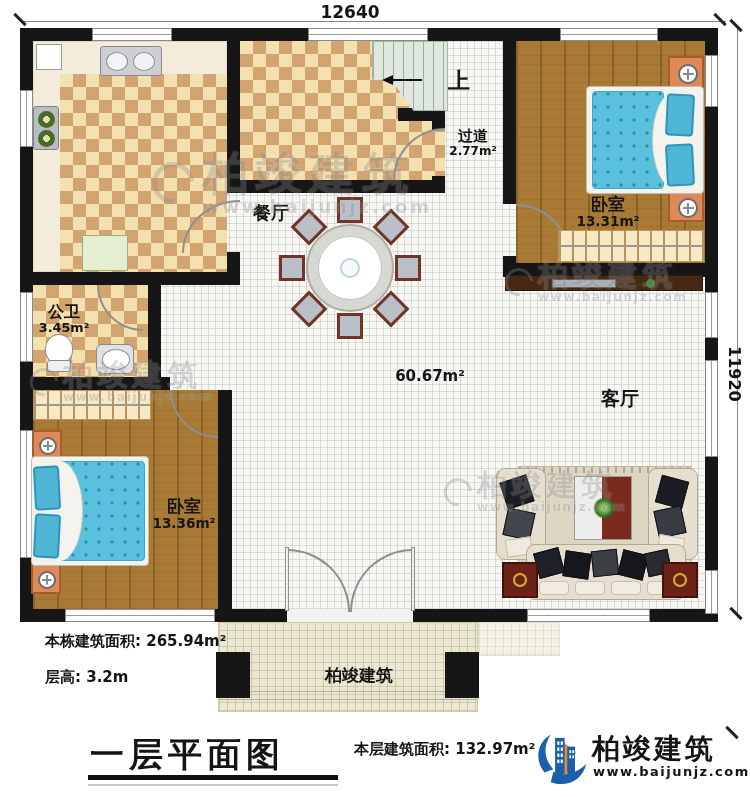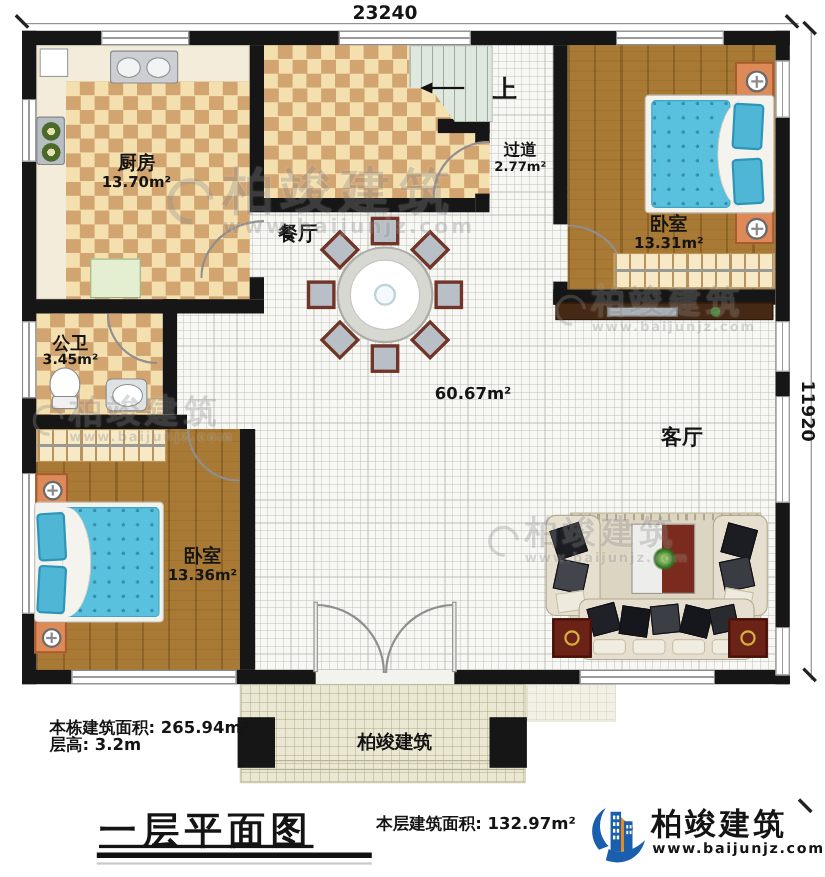--- a/index.html
+++ b/index.html
@@ -58,21 +58,21 @@
   .footer-line{font-weight:bold;font-size:15px;position:absolute;white-space:nowrap;}
   .stairs{position:absolute;background-color:#dfe8df;
       background-image:repeating-linear-gradient(90deg,#9cab9c 0 1px,transparent 1px 10px);
       clip-path:polygon(0 0,100% 0,100% 100%,55% 100%,25% 55%,0 55%);box-sizing:border-box;border:1px solid #aab6aa;}
 </style>
 </head>
 <body>
 
 <div class="page">
 
-  <div class="abs" style="left:285px;top:2px;width:130px;text-align:center;font-weight:bold;font-size:17px;">23240</div>
+  <div class="abs" style="left:285px;top:2px;width:130px;text-align:center;font-weight:bold;font-size:17px;">12640</div>
   <div class="abs" style="left:20px;top:21px;width:706px;height:1px;background:#888;"></div>
   <div class="dimtick" style="left:12px;top:18px;"></div>
   <div class="dimtick" style="left:712px;top:18px;"></div>
   <div class="abs" style="left:737px;top:26px;width:1px;height:592px;background:#888;"></div>
   <div class="dimtick" style="left:728px;top:24px;"></div>
   <div class="dimtick" style="left:728px;top:612px;"></div>
   <div class="abs" style="left:744px;top:346px;font-weight:bold;font-size:16px;transform:rotate(90deg);transform-origin:left top;white-space:nowrap;">11920</div>
   <div class="dimtick" style="left:724px;top:731px;"></div>
 
   <div class="abs tile" style="left:33px;top:41px;width:672px;height:568px;"></div>
@@ -220,44 +220,40 @@
   </div>
   <div class="bedframe" style="left:31px;top:456px;width:118px;height:110px;"></div>
   <div class="mattress" style="left:57px;top:461px;width:88px;height:100px;"></div>
   <div class="sheet" style="left:57px;top:461px;width:26px;height:100px;border-right:1px solid #d0ccc0;border-radius:0 90% 90% 0/0 50% 50% 0;"></div>
   <div class="pillowb" style="left:34px;top:466px;width:26px;height:44px;transform:rotate(-3deg);"></div>
   <div class="pillowb" style="left:34px;top:514px;width:26px;height:44px;transform:rotate(3deg);"></div>
 
   <div class="wall" style="left:216px;top:652px;width:34px;height:46px;"></div>
   <div class="wall" style="left:445px;top:652px;width:34px;height:46px;"></div>
 
-  <div class="rlabel" style="left:84px;top:140px;width:80px;font-size:17px;">
-    <span class="rname">厨房</span>
-    <span class="rarea">13.70m²</span>
-  </div>
   <div class="rlabel" style="left:442px;top:128px;width:62px;font-size:15px;">
     <span class="rname">过道</span>
     <span class="rarea">2.77m²</span>
   </div>
   <div class="rlabel" style="left:572px;top:195px;width:72px;font-size:17px;">
     <span class="rname">卧室</span>
     <span class="rarea">13.31m²</span>
   </div>
   <div class="rlabel" style="left:36px;top:303px;width:56px;font-size:16px;">
     <span class="rname">公卫</span>
     <span class="rarea">3.45m²</span>
   </div>
   <div class="rlabel" style="left:148px;top:497px;width:72px;font-size:17px;">
     <span class="rname">卧室</span>
     <span class="rarea">13.36m²</span>
   </div>
   <div class="rlabel" style="left:244px;top:203px;width:54px;font-size:18px;">
     <span class="rname">餐厅</span>
   </div>
-  <div class="rlabel" style="left:394px;top:350px;width:72px;font-size:15px;">60.67m²</div>
+  <div class="rlabel" style="left:394px;top:368px;width:72px;font-size:15px;">60.67m²</div>
   <div class="rlabel" style="left:592px;top:388px;width:56px;font-size:19px;">
     <span class="rname">客厅</span>
   </div>
   <div class="rlabel" style="left:316px;top:666px;width:86px;font-size:17px;">
     <span class="rname">柏竣建筑</span>
   </div>
 
   <div class="wm" style="left:152px;top:150px;font-size:46px;">
     <span class="glyph"></span>
     <span class="lines">
@@ -280,33 +276,33 @@
     </span>
   </div>
   <div class="wm" style="left:444px;top:470px;font-size:30px;">
     <span class="glyph"></span>
     <span class="lines">
       <span class="nm">柏竣建筑</span>
       <span class="url">www.baijunjz.com</span>
     </span>
   </div>
 
-  <div class="footer-line" style="left:45px;top:652px;text-align:center;">
+  <div class="footer-line" style="left:45px;top:632px;text-align:center;">
     <span>本栋建筑面积:</span>
     <span>265.94m²</span>
   </div>
   <div class="footer-line" style="left:45px;top:668px;">
     <span>层高:</span>
     <span>3.2m</span>
   </div>
 
-  <div class="abs" style="left:90px;top:732px;font-size:34px;font-weight:bold;letter-spacing:5px;white-space:nowrap;text-decoration:underline;">一层平面图</div>
+  <div class="abs" style="left:90px;top:732px;font-size:34px;font-weight:bold;letter-spacing:5px;white-space:nowrap;">一层平面图</div>
   <div class="abs" style="left:88px;top:775px;width:250px;height:5px;background:#111;"></div>
   <div class="abs" style="left:88px;top:784px;width:250px;height:2px;background:#c9c9c9;"></div>
-  <div class="footer-line" style="left:342px;top:740px;text-align:center;">
+  <div class="footer-line" style="left:354px;top:740px;text-align:center;">
     <span>本层建筑面积:</span>
     <span>132.97m²</span>
   </div>
 
   <div class="abs" style="left:536px;top:728px;width:190px;height:62px;">
     <span style="position:absolute;left:0;top:0;">
       <svg width="52" height="58" viewBox="0 0 60 64" xmlns="http://www.w3.org/2000/svg">
         <path d="M10 50 C-2 36 1 15 17 6 C8 19 9 35 20 46 Z" fill="#1a5fae"></path>
         <path d="M17 61 C36 68 54 58 58 40 C47 51 32 55 20 49 Z" fill="#1a5fae"></path>
         <path d="M31 14 L46 27 L35 52 L31 52 Z" fill="#f08c1e"></path>

